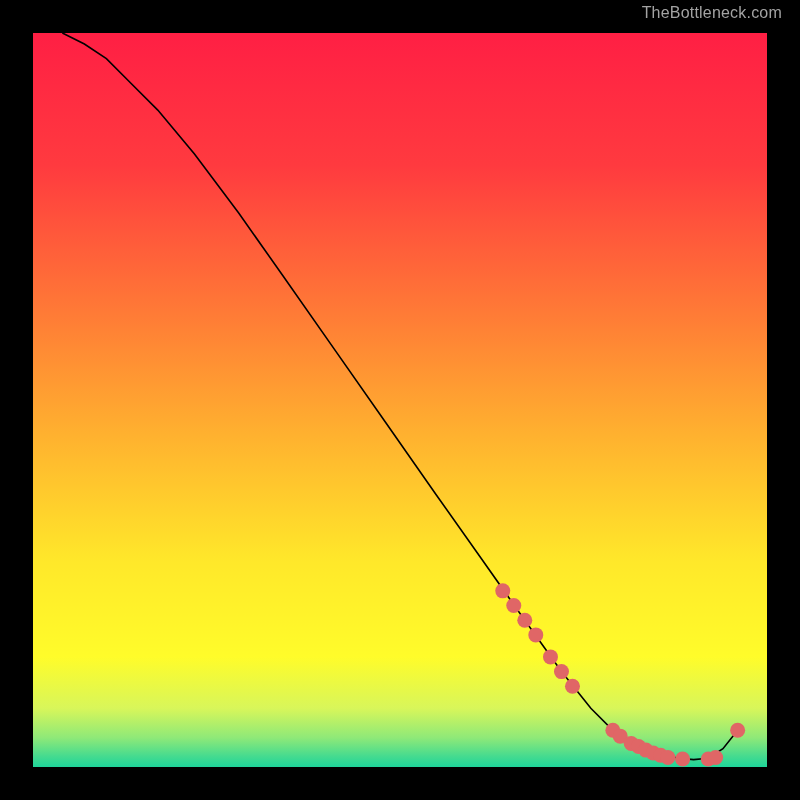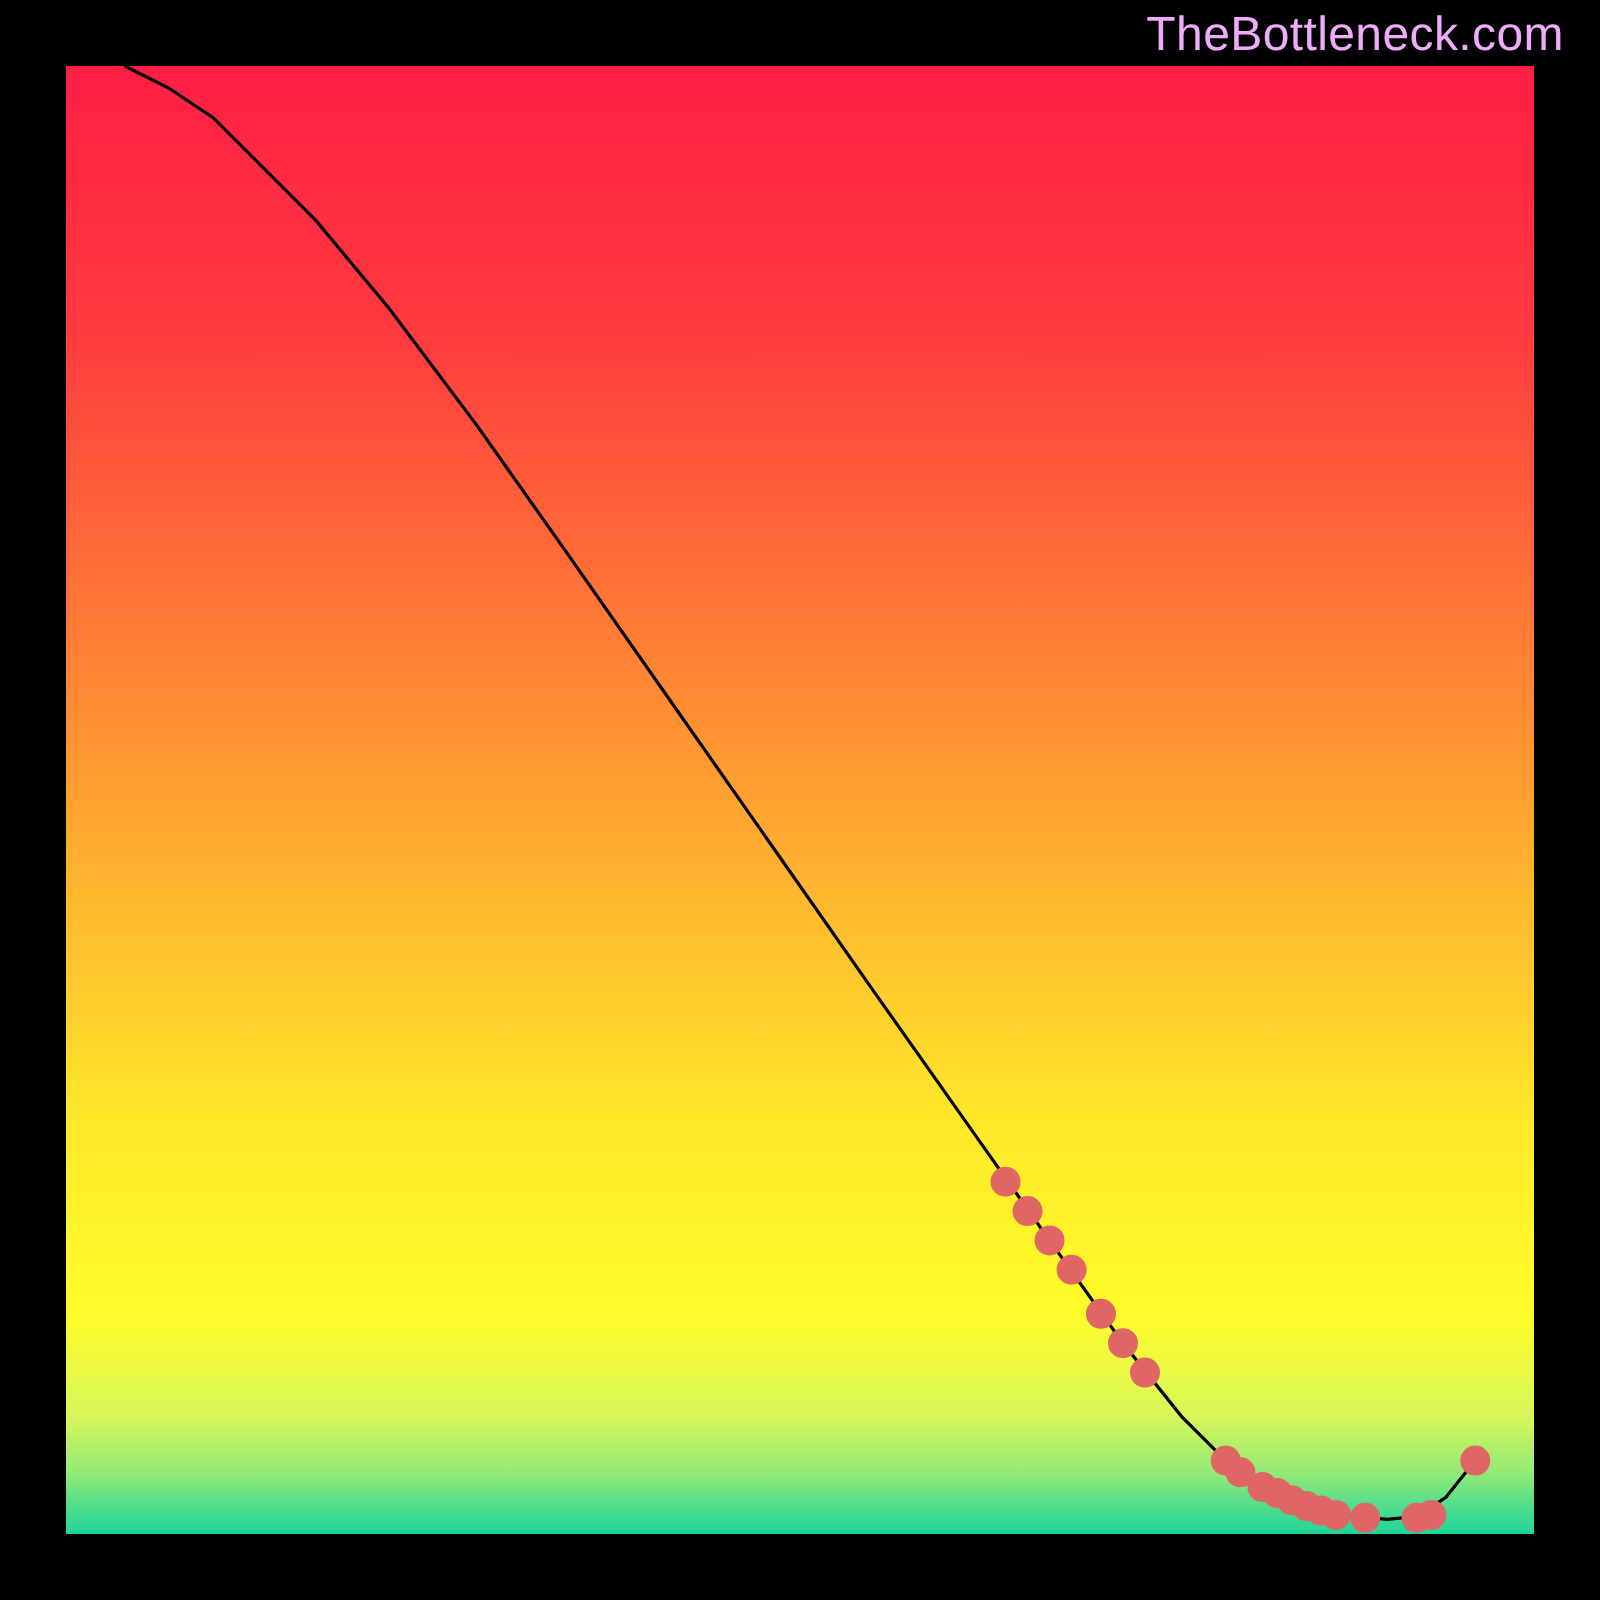--- a/index.html
+++ b/index.html
@@ -18,22 +18,22 @@
   svg {
     position: absolute;
     top: 0;
     left: 0;
   }
   .watermark {
     position: absolute;
     top: 4px;
     right: 18px;
     font-family: Arial, Helvetica, sans-serif;
-    font-size: 24px;
-    color: #f0abfc;
+    font-size: 16px;
+    color: #a3a3a3;
     letter-spacing: 0.2px;
     user-select: none;
   }
 </style>
 </head>
 <body>
 
 <div class="stage">
   <svg id="chart-svg" width="800" height="800" viewBox="0 0 800 800">
     <defs>

